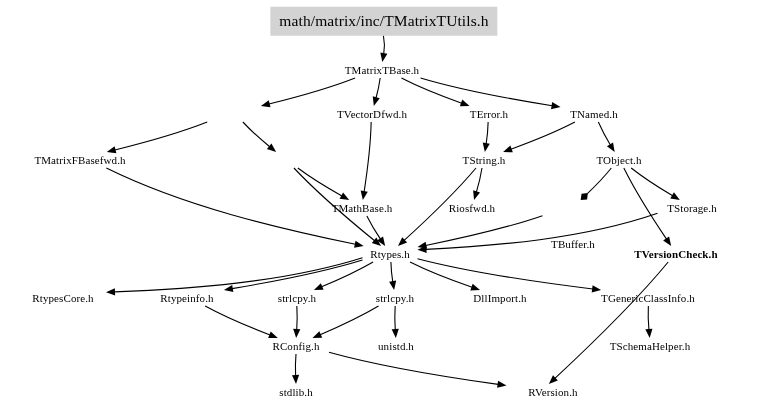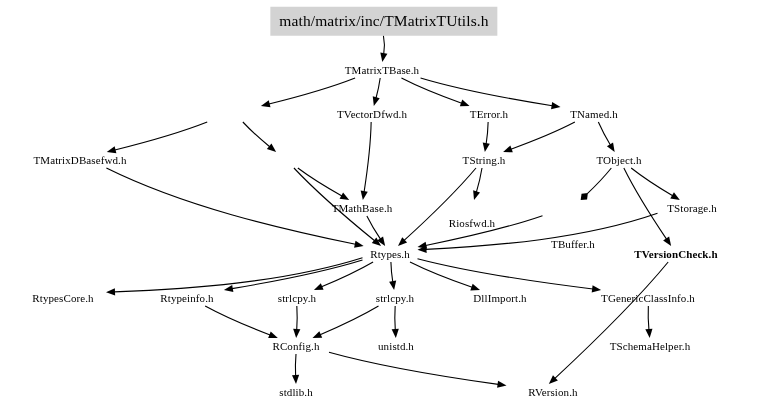--- a/index.html
+++ b/index.html
@@ -122,25 +122,25 @@
       <path d="M 0,0 L -9,-3.6 L -9,3.6 Z" fill="#000000" transform="translate(506.5,385.52244897959184) rotate(7.9499993326430785)"></path>
       <path d="M 668.1739130434783,262 C 633.3376086956522,304.3220652173913 588.8473913043479,346.7502173913044 554.8870324201301,378.35878203867594" stroke="#000000" stroke-width="1.1" fill="none"></path>
       <path d="M 0,0 L -9,-3.6 L -9,3.6 Z" fill="#000000" transform="translate(548.8260869565217,384) rotate(137.0541765510588)"></path>
     </svg>
   <div id="node-layer">
       <div class="node root" style="left: 384px; top: 21px;">math/matrix/inc/TMatrixTUtils.h</div>
       <div class="node" style="left: 382px; top: 70px;">TMatrixTBase.h</div>
       <div class="node" style="left: 372px; top: 114px;">TVectorDfwd.h</div>
       <div class="node" style="left: 489px; top: 114px;">TError.h</div>
       <div class="node" style="left: 594px; top: 114px;">TNamed.h</div>
-      <div class="node" style="left: 80px; top: 160px;">TMatrixDBasefwd.h</div>
+      <div class="node" style="left: 80px; top: 160px;">TMatrixFBasefwd.h</div>
       <div class="node" style="left: 484px; top: 160px;">TString.h</div>
       <div class="node" style="left: 619px; top: 160px;">TObject.h</div>
       <div class="node" style="left: 362px; top: 208px;">TMathBase.h</div>
-      <div class="node" style="left: 472px; top: 223px;">Riosfwd.h</div>
+      <div class="node" style="left: 472px; top: 208px;">Riosfwd.h</div>
       <div class="node" style="left: 573px; top: 208px; margin-top: 36px;">TBuffer.h</div>
       <div class="node" style="left: 692px; top: 208px;">TStorage.h</div>
       <div class="node" style="left: 390px; top: 254px;">Rtypes.h</div>
       <div class="node" style="left: 676px; top: 254px; font-weight: bold;">TVersionCheck.h</div>
       <div class="node" style="left: 63px; top: 298px;">RtypesCore.h</div>
       <div class="node" style="left: 187px; top: 298px;">Rtypeinfo.h</div>
       <div class="node" style="left: 297px; top: 298px;">strlcpy.h</div>
       <div class="node" style="left: 395px; top: 298px;">strlcpy.h</div>
       <div class="node" style="left: 500px; top: 298px;">DllImport.h</div>
       <div class="node" style="left: 648px; top: 298px;">TGenericClassInfo.h</div>

